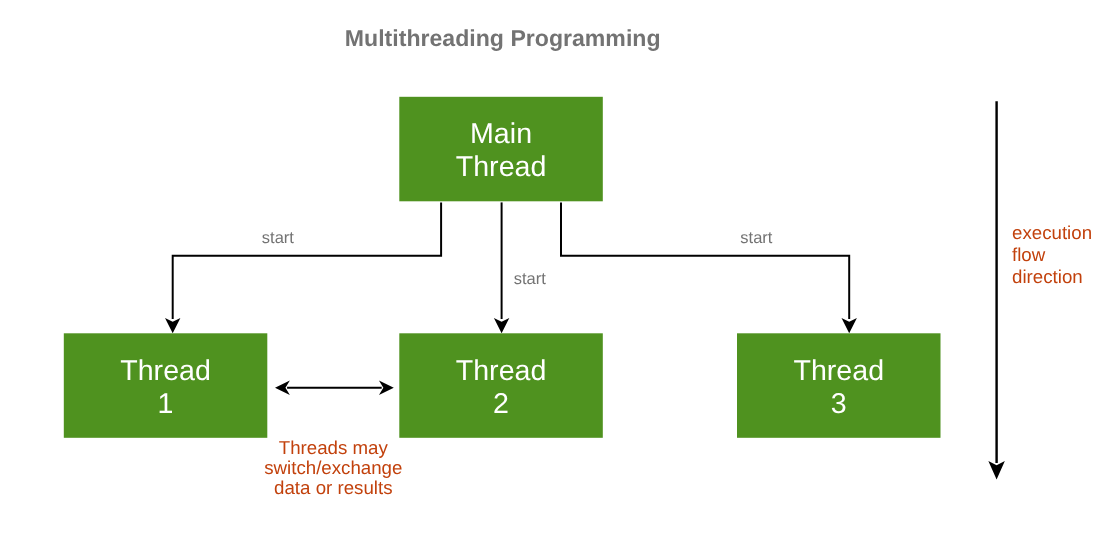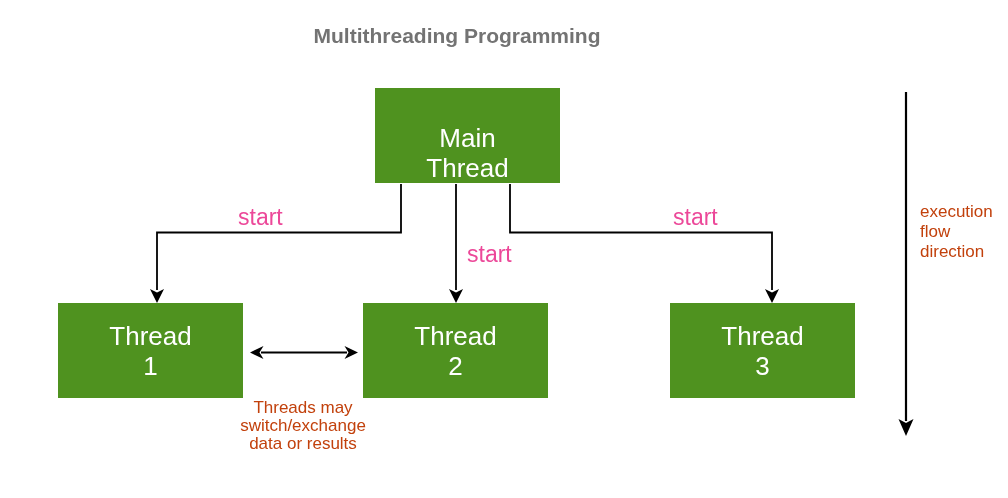--- a/index.html
+++ b/index.html
@@ -35,29 +35,29 @@
     align-items: center;
     justify-content: center;
     text-align: center;
   }
   .node-label {
     color: #ffffff;
     font-size: 26px;
     line-height: 30px;
     white-space: pre-line;
   }
-  #node-main   { left: 375px; top:  88px; align-items: flex-end; }
+  #node-main   { left: 363px; top:  88px; }
   #node-t1     { left:  58px; top: 303px; }
   #node-t2     { left: 363px; top: 303px; }
   #node-t3     { left: 670px; top: 303px; }
   .edge-label {
     position: absolute;
-    font-size: 23px;
+    font-size: 15px;
     line-height: 20px;
-    color: #ec4899;
+    color: #737373;
     white-space: nowrap;
   }
   #start-1 { left: 238px; top: 207px; }
   #start-2 { left: 467px; top: 244px; }
   #start-3 { left: 673px; top: 207px; }
   .note {
     position: absolute;
     font-size: 17px;
     color: #c2410c;
     white-space: pre-line;

